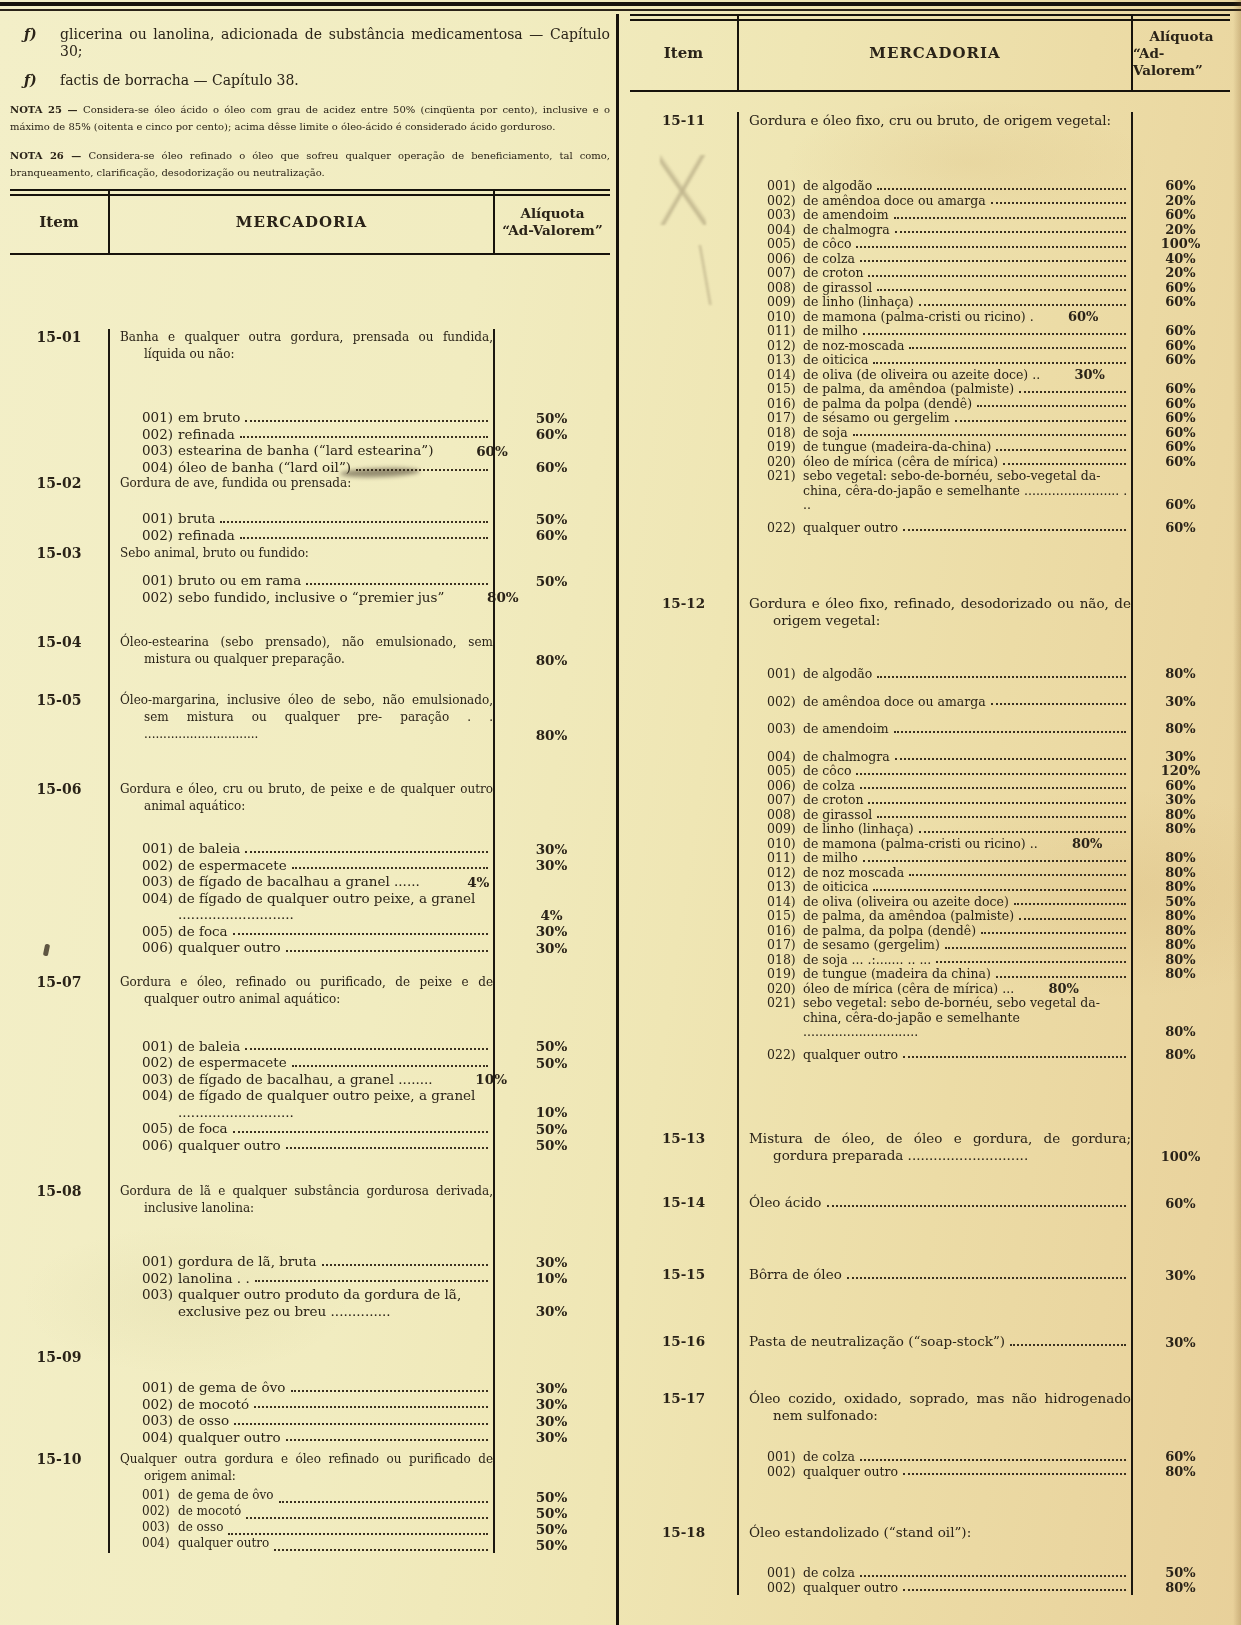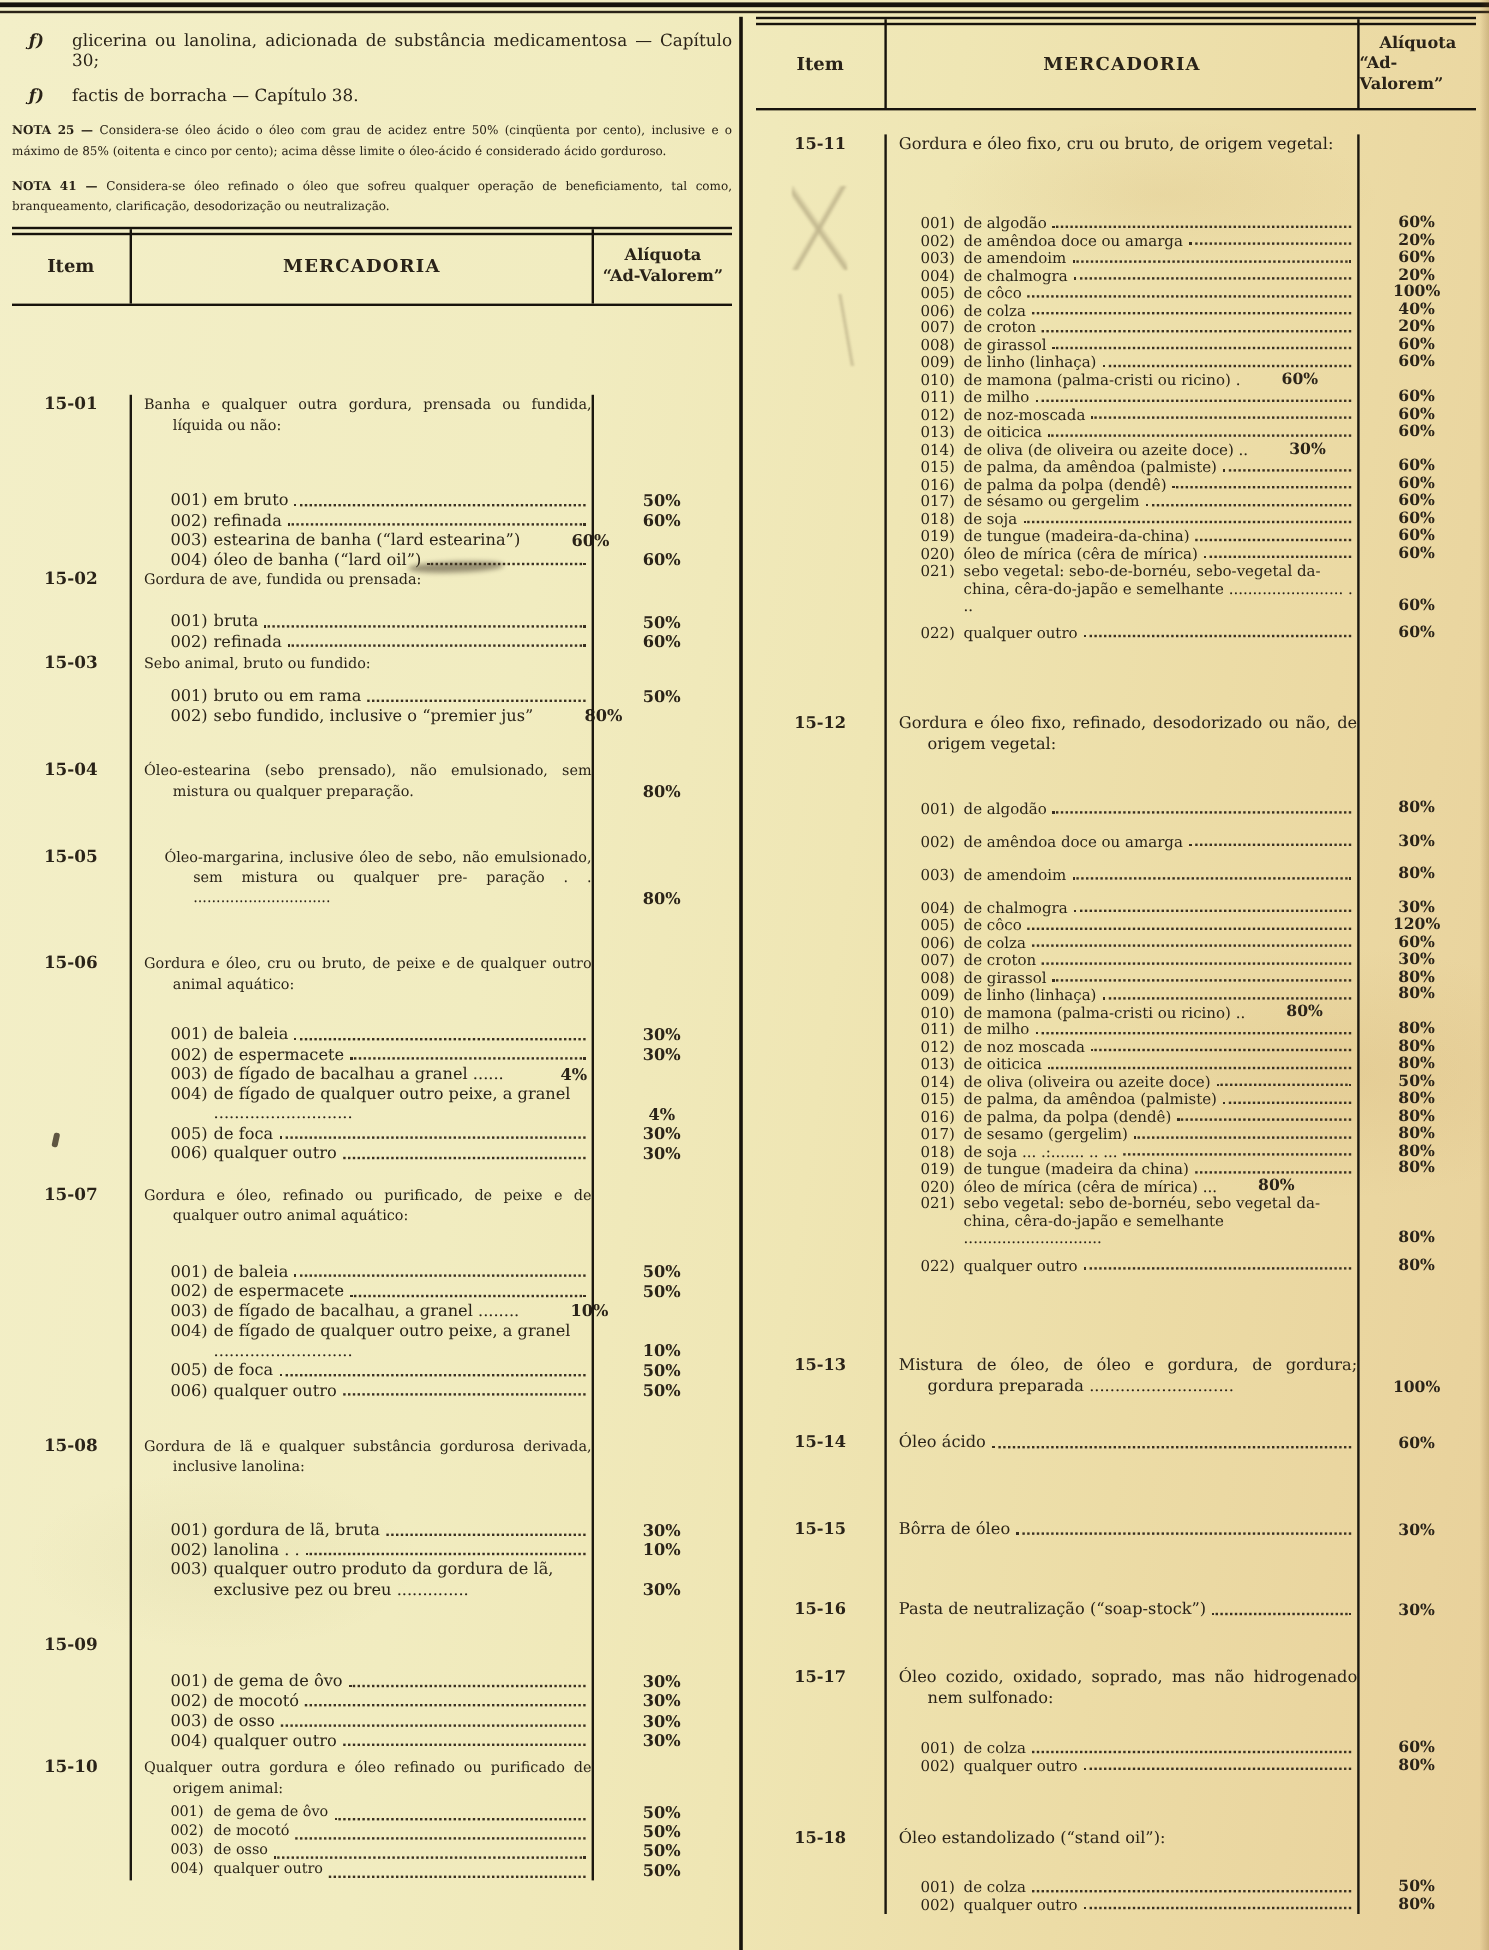--- a/index.html
+++ b/index.html
@@ -107,21 +107,21 @@
   <div id="intro-block">
       <div class="intro-item">
         <span class="marker">ƒ)</span>
         <span class="itext">glicerina ou lanolina, adicionada de substância medicamentosa — Capítulo 30;</span>
       </div>
       <div class="intro-item">
         <span class="marker">ƒ)</span>
         <span class="itext">factis de borracha — Capítulo 38.</span>
       </div>
       <p class="note"><b>NOTA 25 — </b>Considera-se óleo ácido o óleo com grau de acidez entre 50% (cinqüenta por cento), inclusive e o máximo de 85% (oitenta e cinco por cento); acima dêsse limite o óleo-ácido é considerado ácido gorduroso.</p>
-      <p class="note"><b>NOTA 41 — </b>Considera-se óleo refinado o óleo que sofreu qualquer operação de beneficiamento, tal como, branqueamento, clarificação, desodorização ou neutralização.</p>
+      <p class="note"><b>NOTA 26 — </b>Considera-se óleo refinado o óleo que sofreu qualquer operação de beneficiamento, tal como, branqueamento, clarificação, desodorização ou neutralização.</p>
     </div>
   <div class="ttable t-left">
     <div class="thead">
       <div class="hc hc-item">Item</div>
       <div class="hc hc-merc">MERCADORIA</div>
       <div class="hc hc-aliq">
         <div>Alíquota</div>
         <div>“Ad-Valorem”</div>
       </div>
     </div>
@@ -209,21 +209,21 @@
         </div>
         <div class="item" style="margin-top: 29px;">
           <div class="code">15-04</div>
           <div class="ibody">
             <div class="line">
               <div class="desc">Óleo-estearina (sebo prensado), não emulsionado, sem mistura ou qualquer preparação.</div>
               <div class="pct">80%</div>
             </div>
           </div>
         </div>
-        <div class="item" style="margin-top: 38px; gap: 17px;">
+        <div class="item" style="margin-top: 24px;">
           <div class="code">15-05</div>
           <div class="ibody">
             <div class="line">
               <div class="desc">Óleo-margarina, inclusive óleo de sebo, não emulsionado, sem mistura ou qualquer pre- paração . . ..............................</div>
               <div class="pct">80%</div>
             </div>
           </div>
         </div>
         <div class="item" style="margin-top: 38px;">
           <div class="code">15-06</div>

